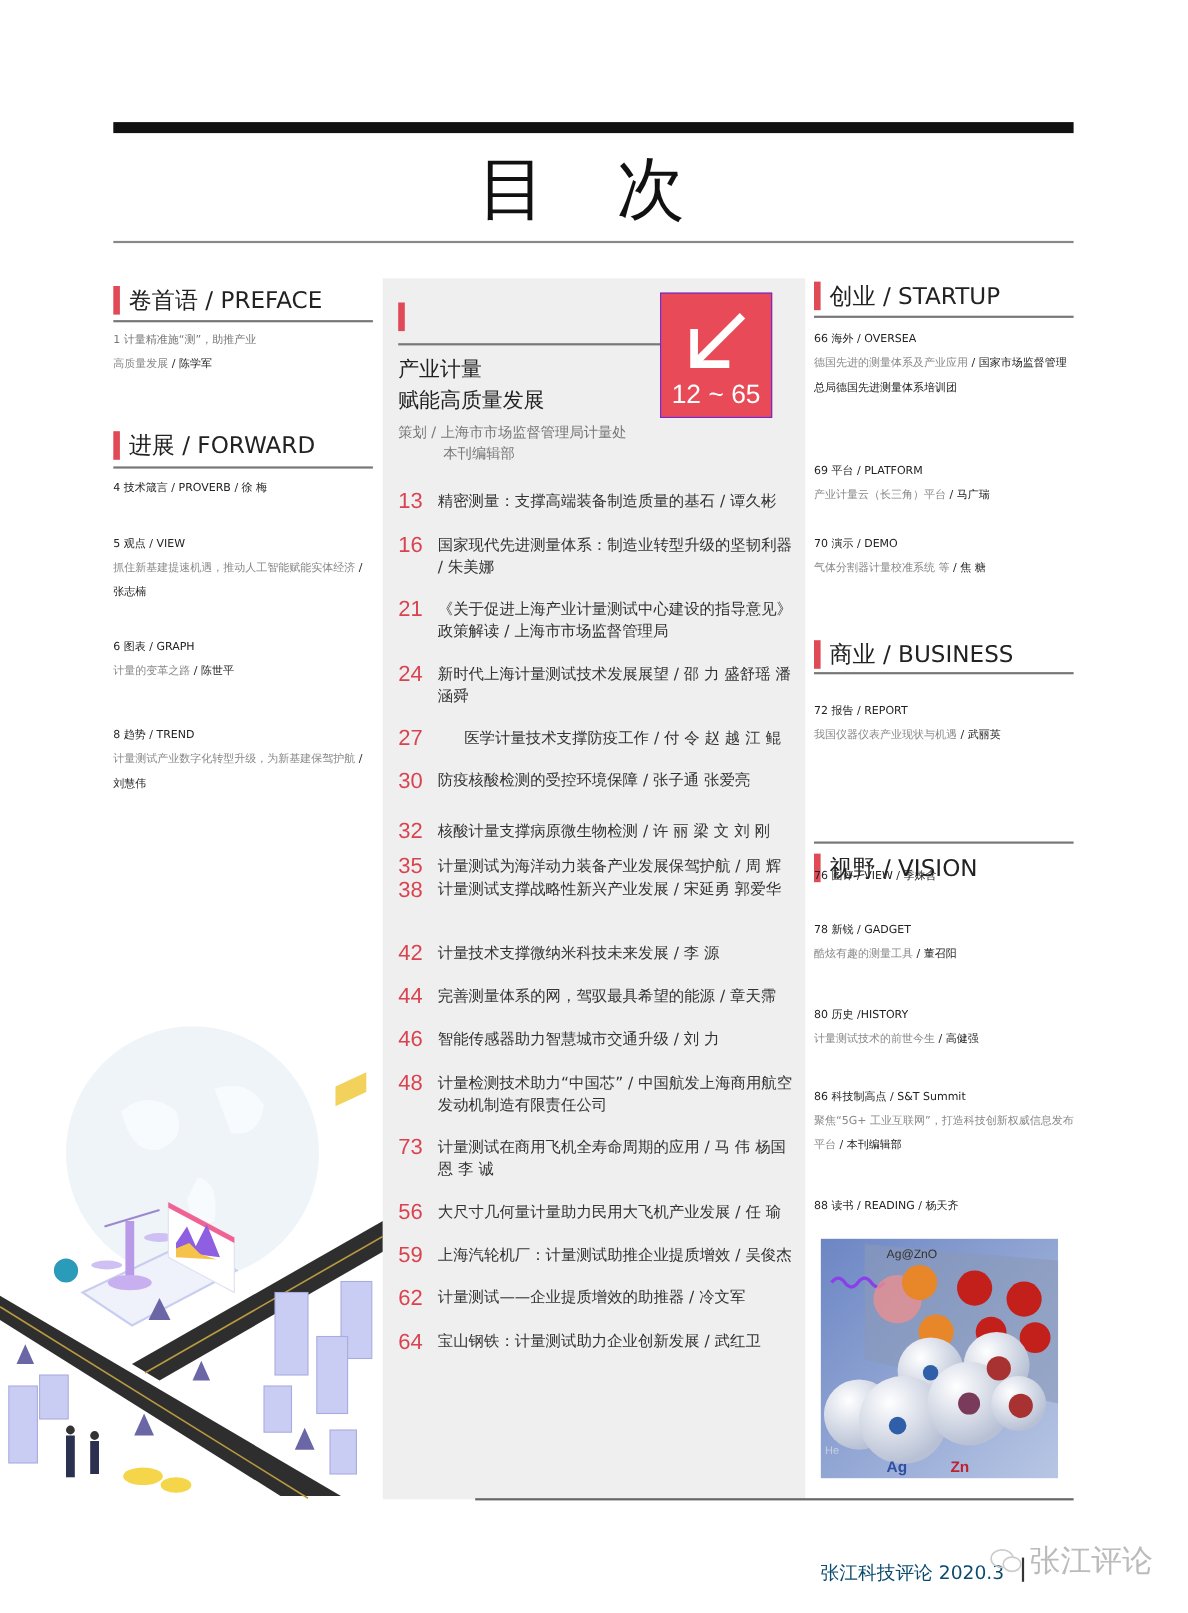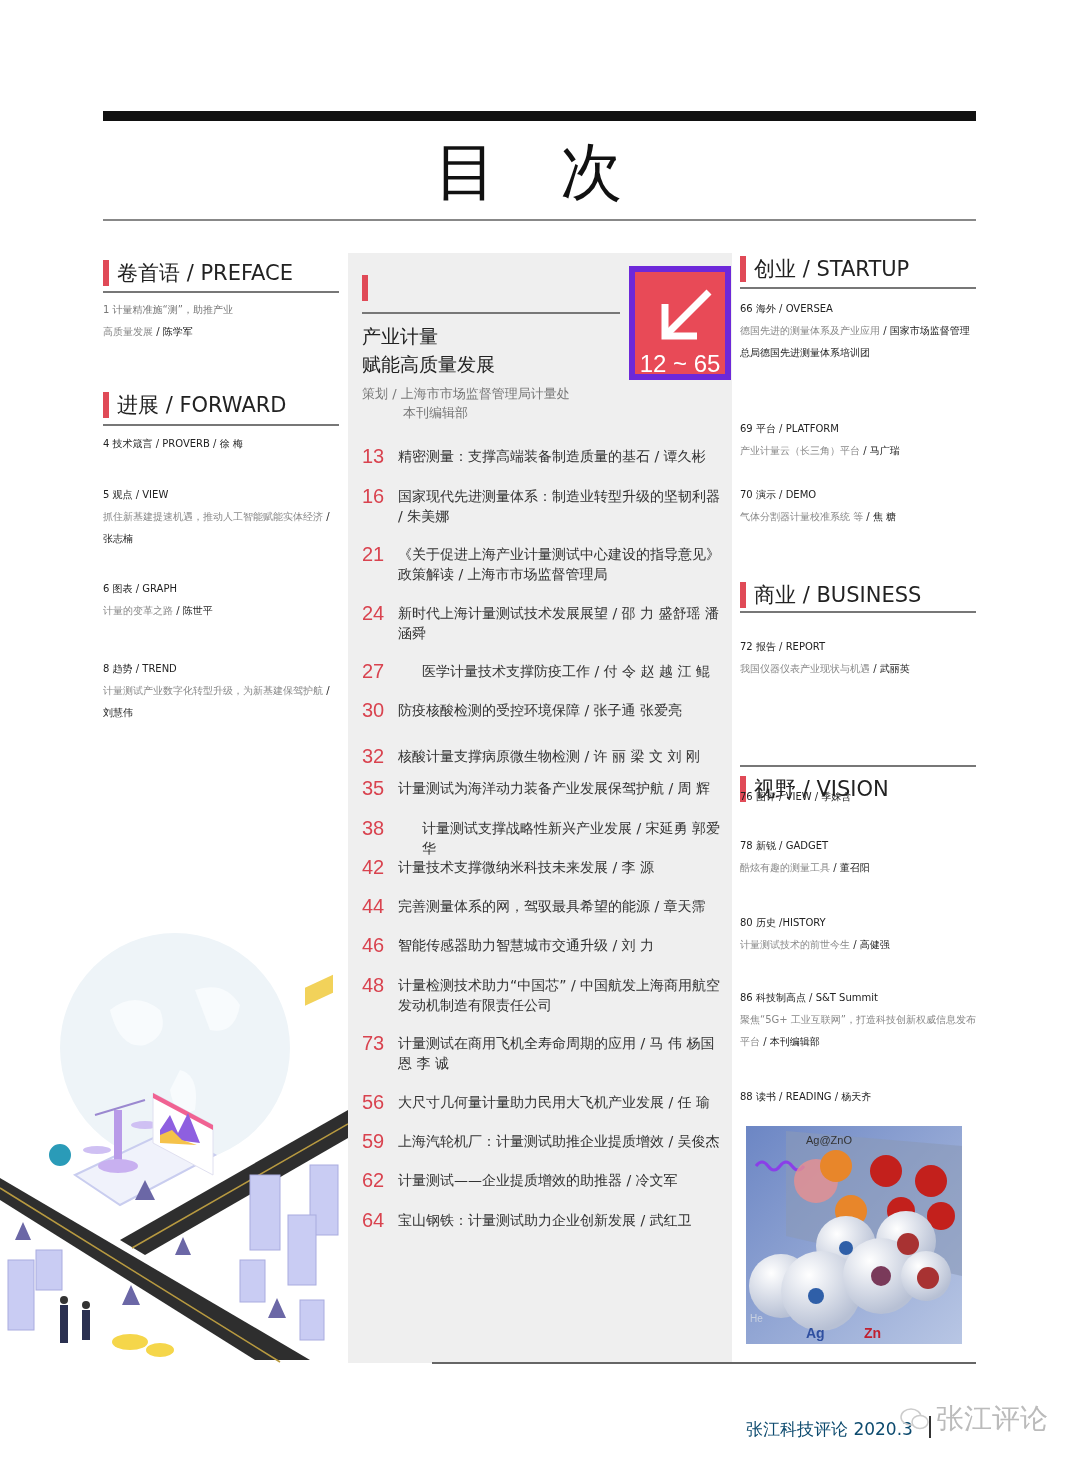--- a/index.html
+++ b/index.html
@@ -20,21 +20,21 @@
 
   .entry { position: absolute; font-size: 10px; line-height: 22px; }
   .entry .head { color: #222; display: block; }
   .entry .desc { color: #888; }
   .entry .author { color: #222; }
 
   .cover-title { position: absolute; left: 362px; top: 322px; font-size: 19px; line-height: 28px; color: #222; }
   .cover-credit { position: absolute; left: 362px; top: 384px; font-size: 13px; line-height: 19px; color: #777; }
   .cover-credit .l2 { display: block; padding-left: 41px; }
 
-  .page-badge { position: absolute; left: 629px; top: 266px; width: 102px; height: 114px; background: #e84a57; border: 6px solid #6d28d9; }
+  .page-badge { position: absolute; left: 600px; top: 266px; width: 102px; height: 114px; background: #e84a57; border: 1px solid #6d28d9; }
   .page-badge svg { position: absolute; left: 22px; top: 14px; }
   .page-badge .range { position: absolute; left: 0; right: 0; top: 78px; text-align: center; color: #fff; font-size: 24px; font-family: "Liberation Sans", sans-serif; }
 
   .story { position: absolute; left: 362px; width: 362px; display: flex; font-size: 14px; line-height: 20px; color: #333; }
   .story .num { width: 36px; flex: none; color: #d9434f; font-size: 20px; font-family: "Liberation Sans", sans-serif; line-height: 20px; }
   .story .txt { flex: 1; }
 
   .illustration { position: absolute; left: 0; top: 930px; width: 348px; height: 440px; }
   .nano-image { position: absolute; left: 746px; top: 1126px; width: 216px; height: 218px; }
 
@@ -176,21 +176,21 @@
     <span class="txt">防疫核酸检测的受控环境保障 / 张子通   张爱亮</span>
   </div>
 <div class="story" style="top:746px;">
     <span class="num">32</span>
     <span class="txt">核酸计量支撑病原微生物检测 / 许 丽  梁 文  刘 刚</span>
   </div>
 <div class="story" style="top:778px;">
     <span class="num">35</span>
     <span class="txt">计量测试为海洋动力装备产业发展保驾护航 / 周 辉</span>
   </div>
-<div class="story" style="top:818px;gap:24px;">
+<div class="story" style="top:799px;">
     <span class="num">38</span>
     <span class="txt">计量测试支撑战略性新兴产业发展 / 宋延勇  郭爱华</span>
   </div>
 <div class="story" style="top:857px;">
     <span class="num">42</span>
     <span class="txt">计量技术支撑微纳米科技未来发展 / 李  源</span>
   </div>
 <div class="story" style="top:896px;">
     <span class="num">44</span>
     <span class="txt">完善测量体系的网，驾驭最具希望的能源 /  章天霈</span>

